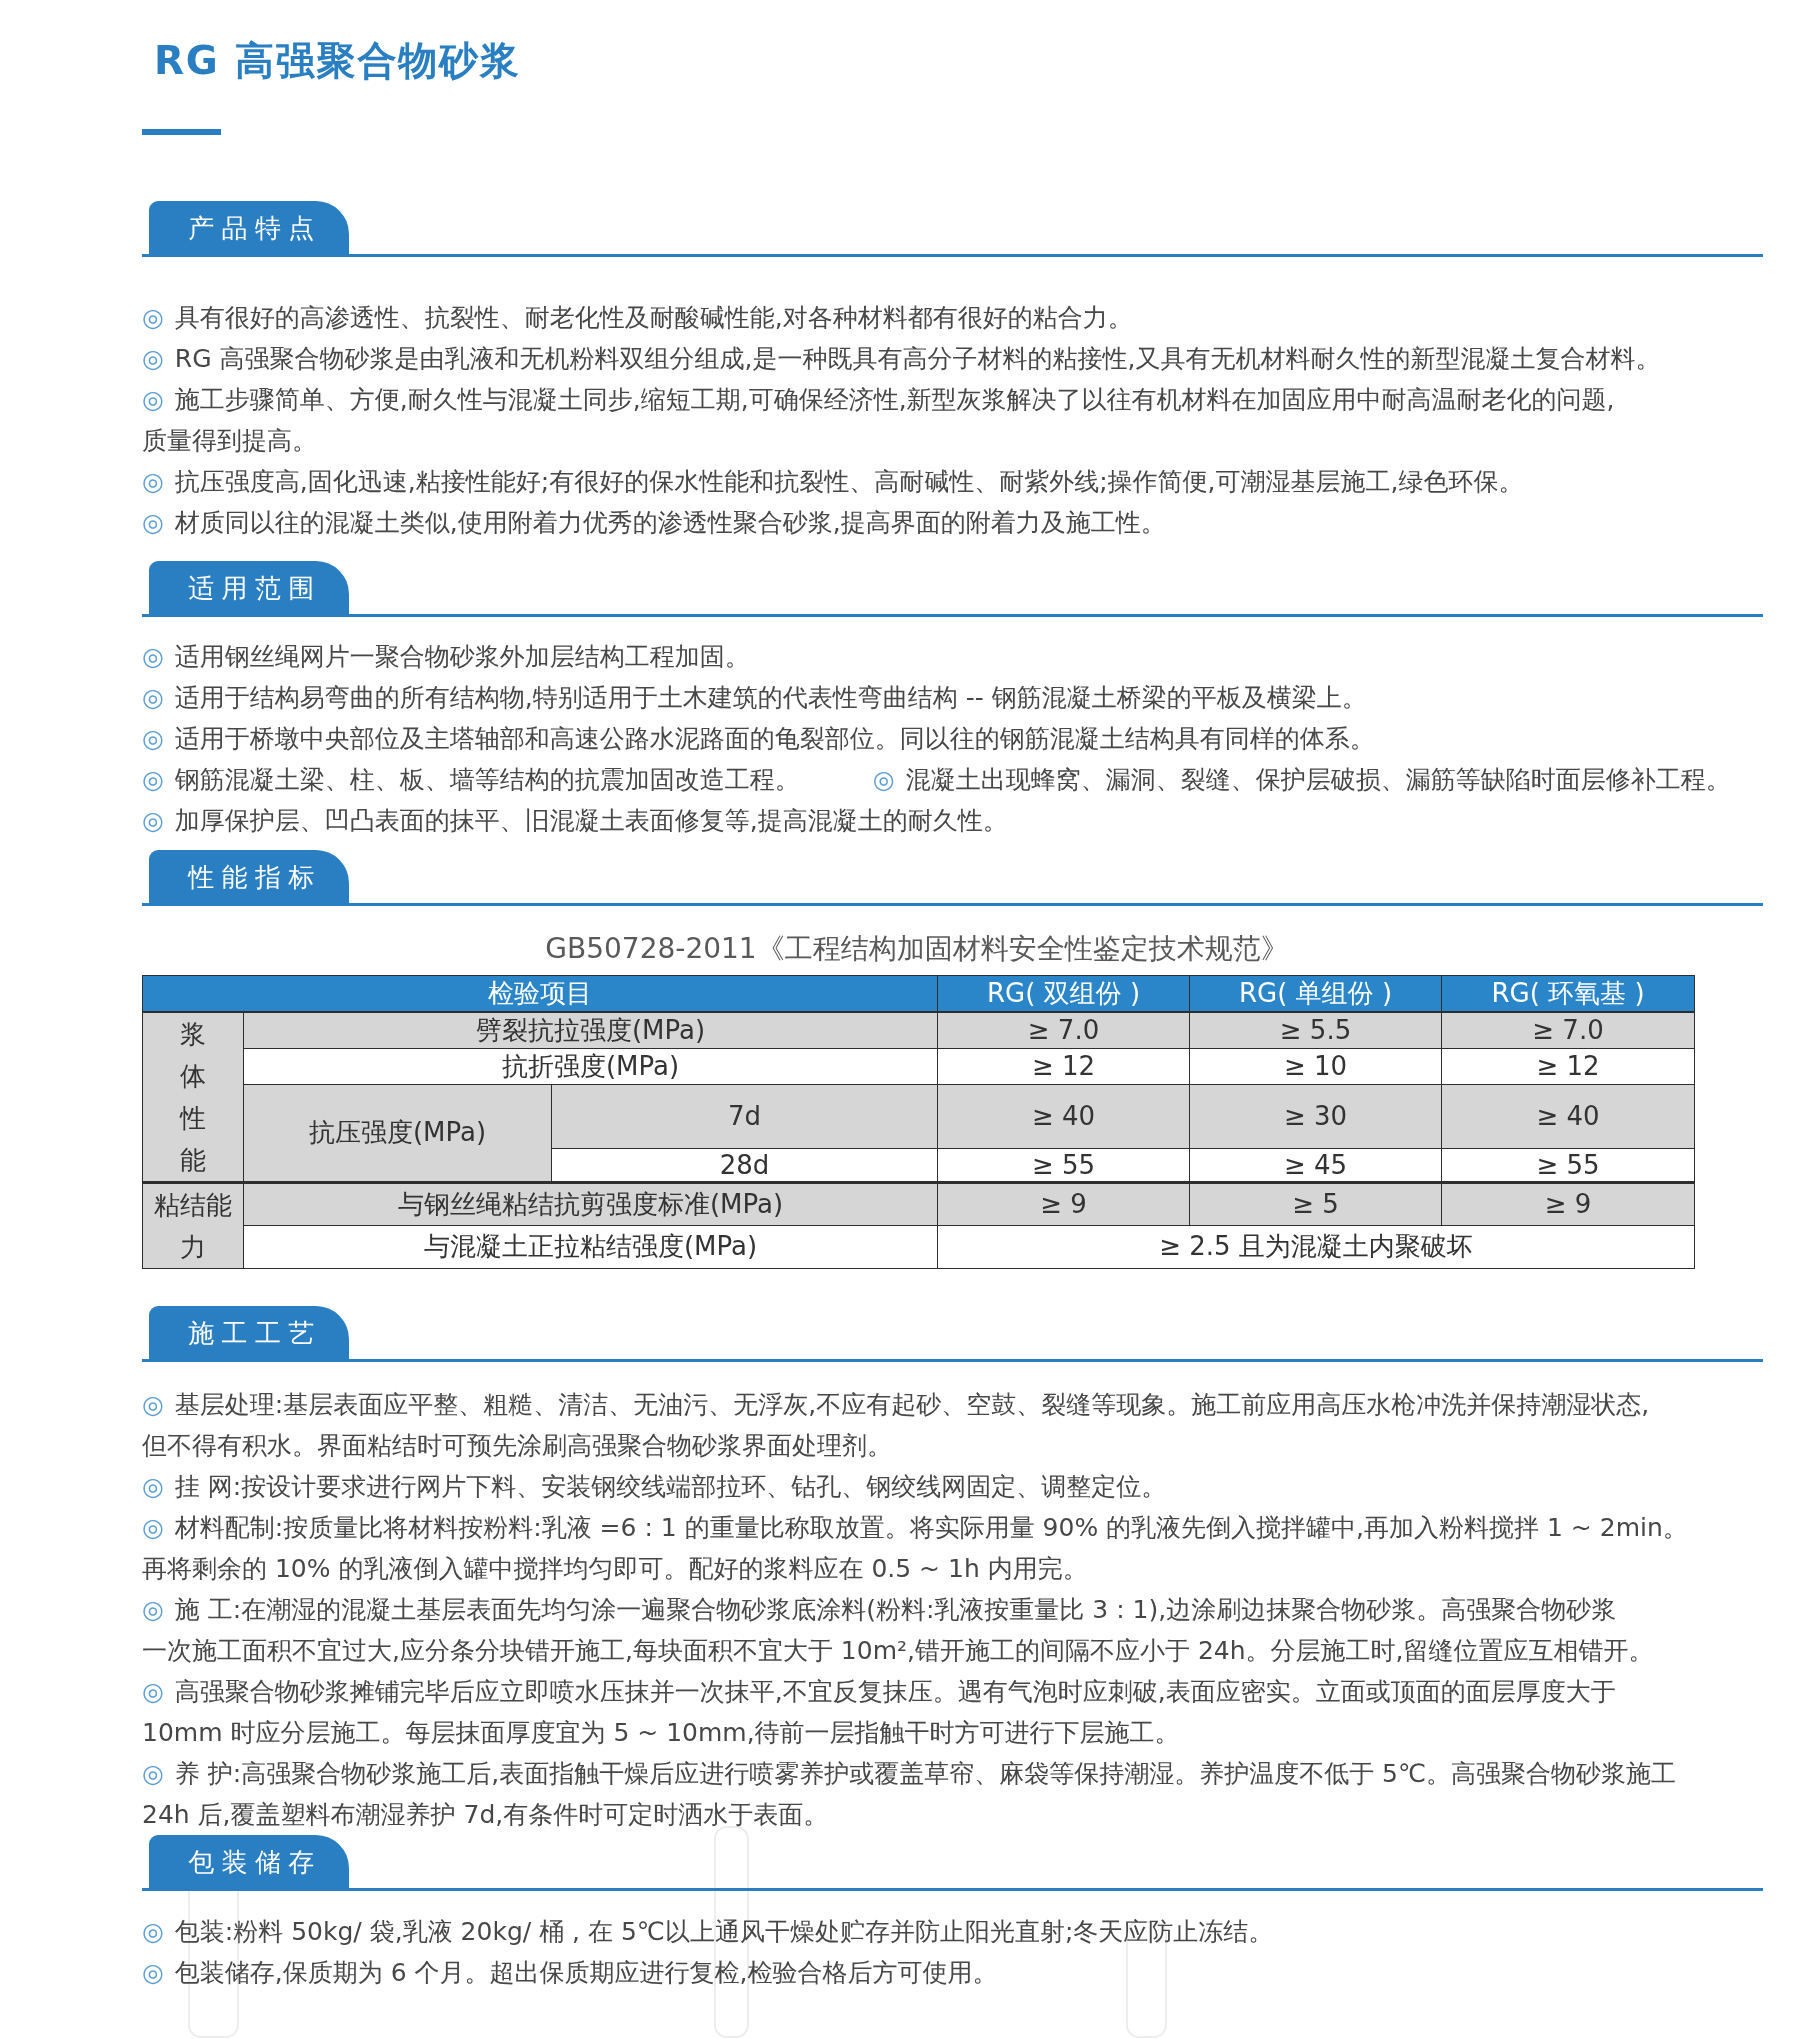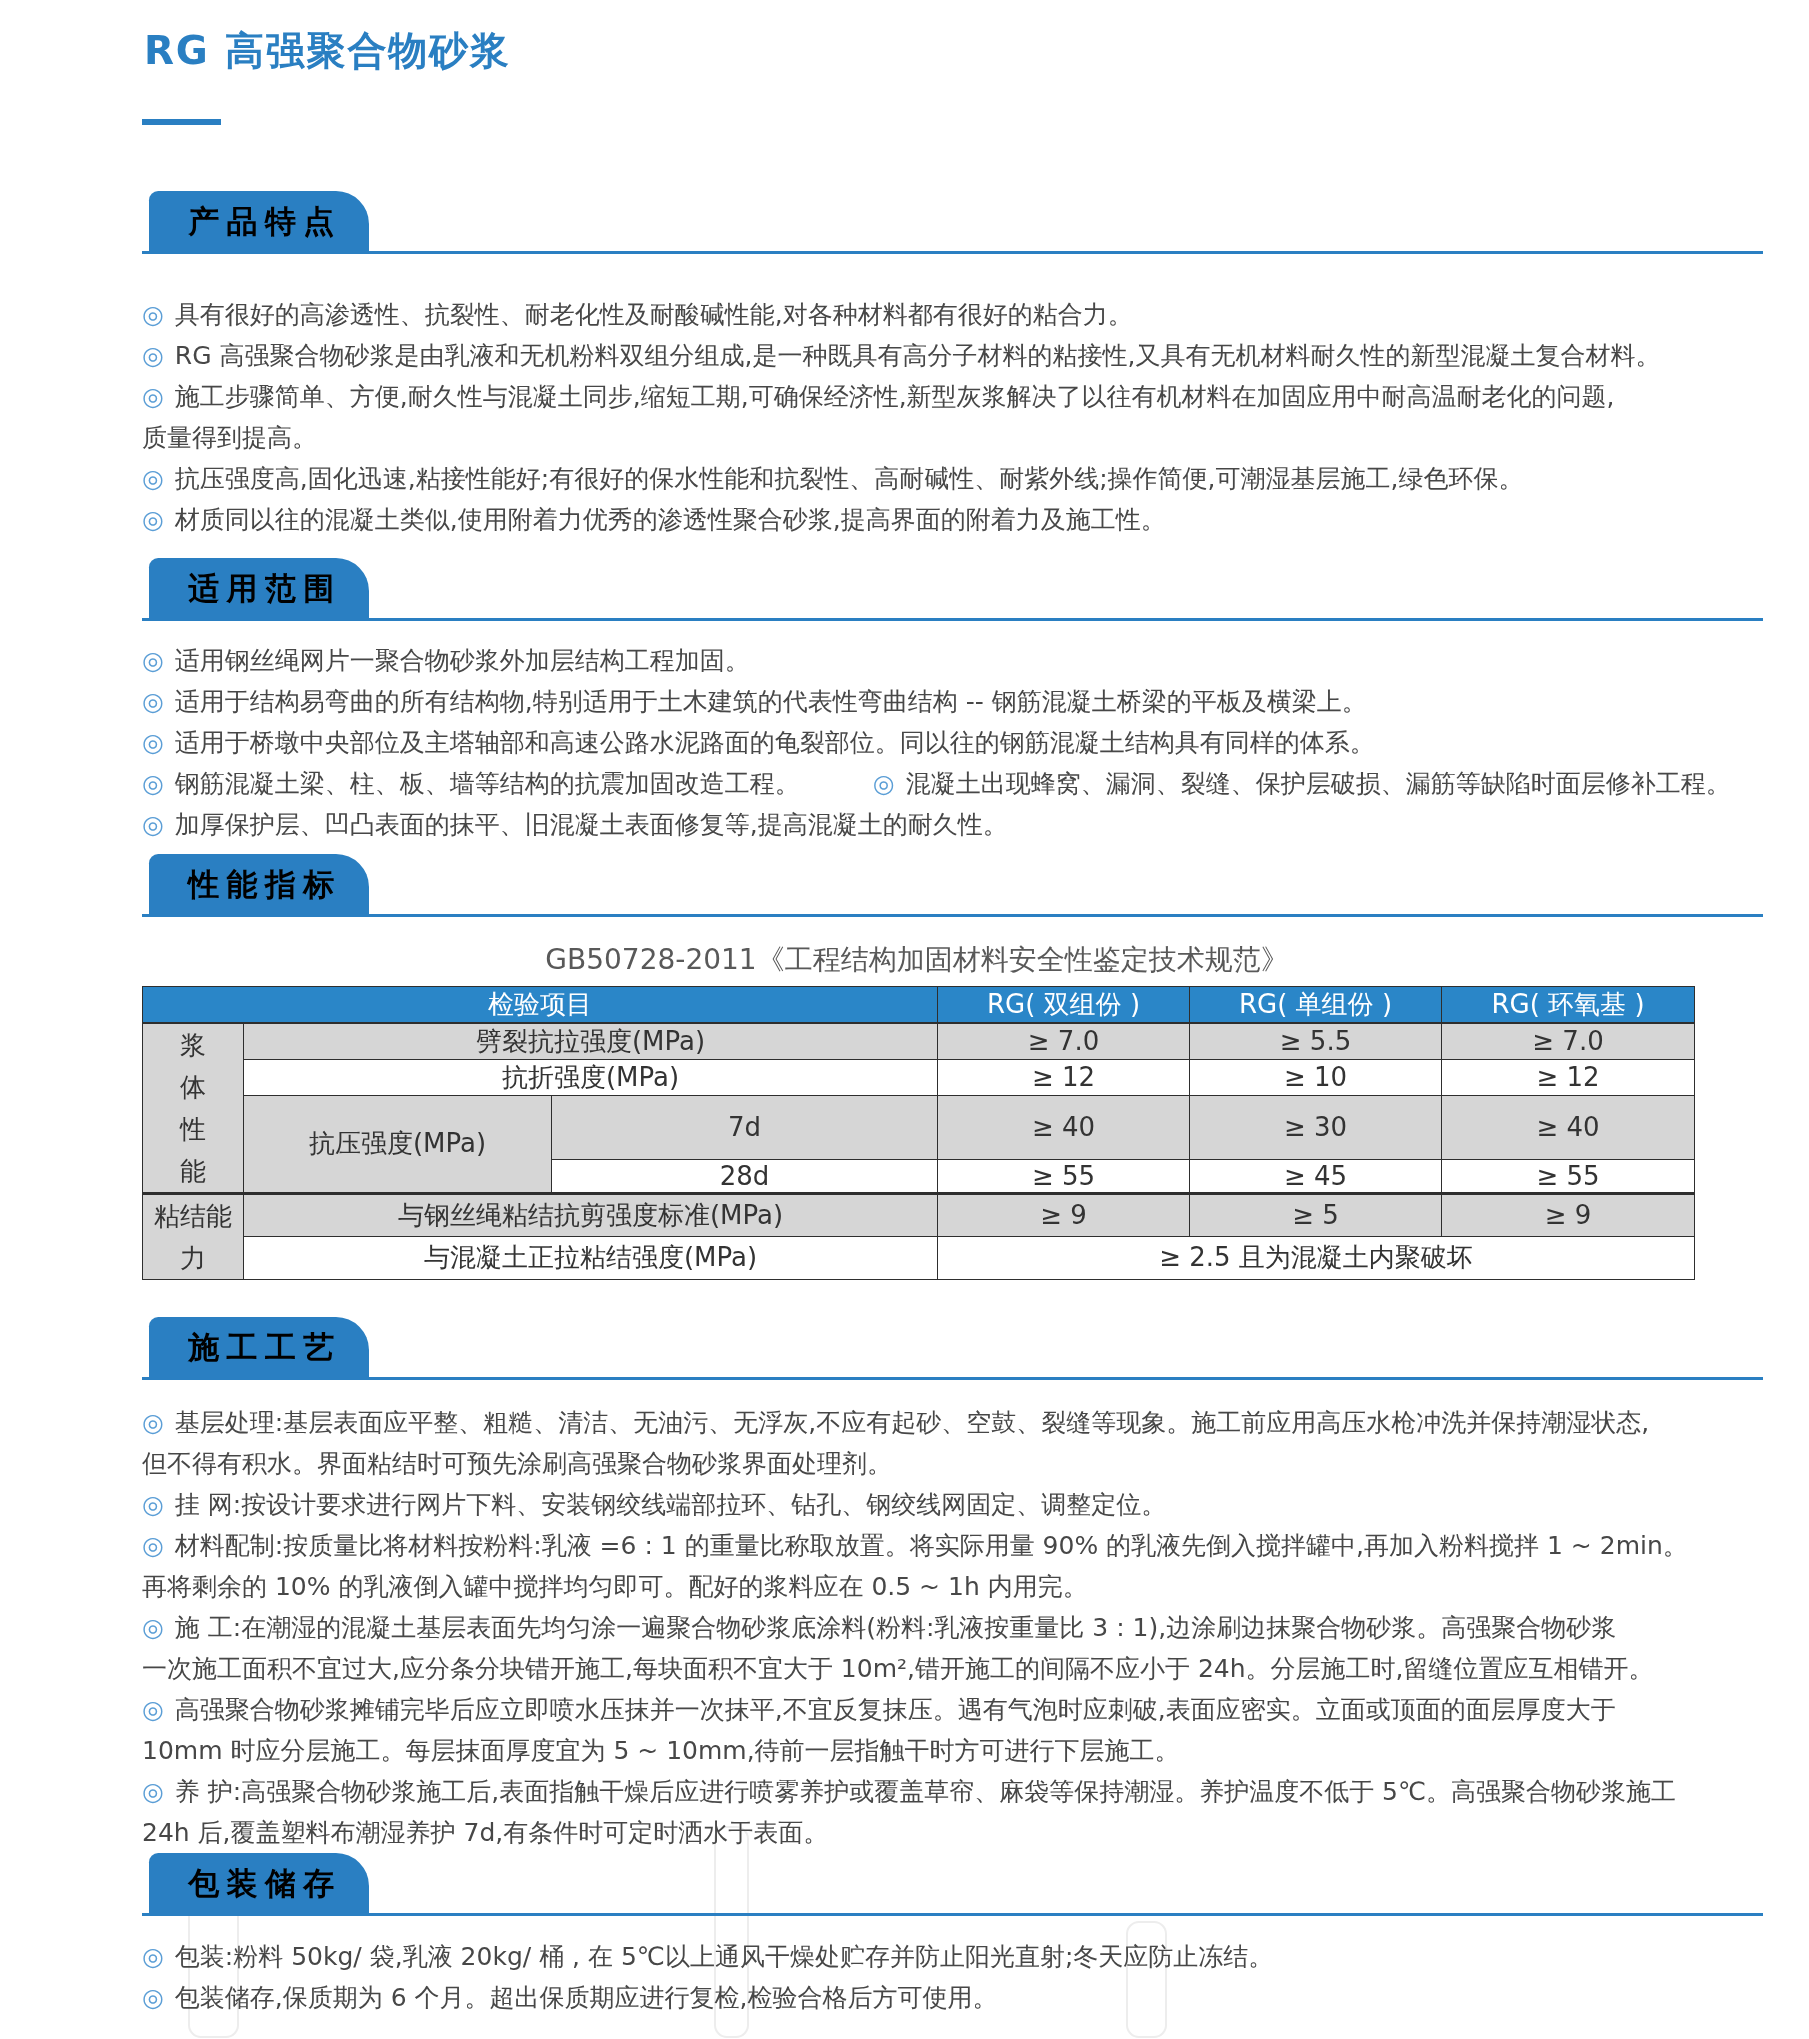--- a/index.html
+++ b/index.html
@@ -14,31 +14,31 @@
   *{box-sizing:border-box;}
   html,body{margin:0;padding:0;}
   body{
     width:1809px;height:2040px;overflow:hidden;position:relative;
     background:#ffffff;color:var(--text);
     font-family:"DejaVu Sans","Liberation Sans",sans-serif;
   }
   .content{margin-left:142px;width:1621px;position:relative;z-index:1;}
 
   .page-title{
-    margin:2px;padding-top:25px;
+    margin:12px;padding-top:25px;
     font-size:39px;line-height:48px;font-weight:700;
     color:var(--accent);letter-spacing:1.8px;
   }
   .title-rule{width:79px;height:5.5px;background:var(--accent);margin-top:44px;}
 
   .sec-header{border-bottom:3.7px solid var(--accent);}
   .badge{
     display:inline-block;margin-left:7.3px;vertical-align:bottom;
-    background:var(--accent);color:#000000;
-    font-size:31px;font-weight:700;letter-spacing:7.3px;
+    background:var(--accent);color:#ffffff;
+    font-size:26px;font-weight:400;letter-spacing:7.3px;
     padding:10px 27.5px 8.3px 39px;
     border-radius:9.2px 33px 0 0;
   }
 
   .bullets{margin:0;padding:0;font-size:25px;line-height:41px;color:var(--text);}
   .bullets p{margin:0;}
   .mark{color:var(--bullet);margin-right:11px;}
   .bt{white-space:pre-line;}
   .pair-gap{display:inline-block;width:73px;}
 

